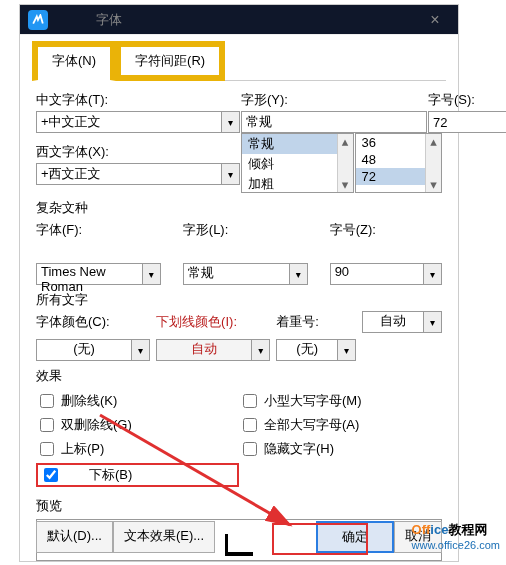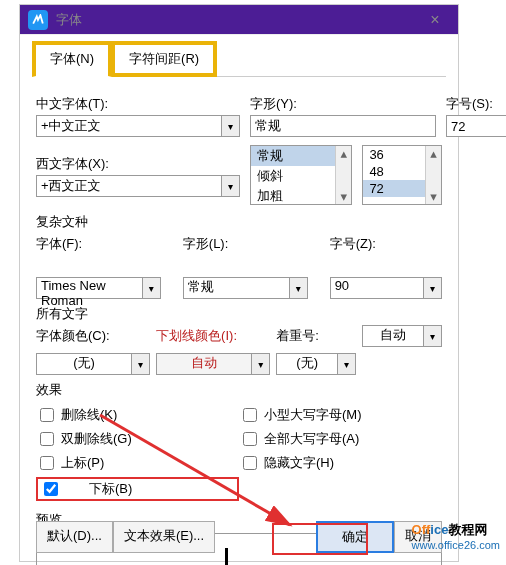--- a/index.html
+++ b/index.html
@@ -1,29 +1,29 @@
 <!DOCTYPE html>
 <html><head>
 <meta charset="utf-8">
 <style>
 * { box-sizing: border-box; font-family: "Microsoft YaHei", sans-serif; font-size: 13px; }
 body { margin: 0; background: #fff; width: 506px; height: 565px; position: relative; }
 .window { position: absolute; left: 19px; top: 4px; width: 440px; height: 558px; border: 1px solid #ccc; background: #fff; }
-.titlebar { height: 30px; background: #4c1d95; display: flex; align-items: center; padding: 0 8px; border-bottom: 1px solid #eee; }
+.titlebar { height: 30px; background: #0f172a; display: flex; align-items: center; padding: 0 8px; border-bottom: 1px solid #eee; gap: 40px; }
 .logo { width: 20px; height: 20px; background: #2196f3; border-radius: 4px; margin-right: 8px; display: flex; align-items: center; justify-content: center; }
 .logo svg { width: 12px; height: 12px; }
 .title { color: #888; flex: 1; }
 .close { width: 30px; text-align: center; color: #888; font-size: 16px; cursor: pointer; }
 .tabs { display: flex; padding: 0 12px; margin-top: 6px; }
-.tab { padding: 5px 14px; border: 4px solid #eab308; background: #fff; position: relative; cursor: pointer; }
+.tab { padding: 5px 14px; border: 6px solid #eab308; background: #fff; position: relative; cursor: pointer; }
 .tab.active { border-bottom: 1px solid #fff; z-index: 2; }
 .tab + .tab { margin-left: -1px; }
 .tabline { border-top: 1px solid #ccc; margin: -1px 12px 0 12px; }
 .body { padding: 8px 16px; }
-.row { display: flex; gap: 10px; margin: 8px 0; align-items: center; }
+.row { display: flex; gap: 1px; margin: 0 0; align-items: center; }
 .col { flex: 1; }
 .label { margin: 2px 0; }
 .combo { display: flex; width: 100%; height: 22px; }
 .combo input, .combo .txt { flex: 1; border: 1px solid #999; padding: 0 4px; height: 22px; background: #fff; min-width: 0; }
 .combo .btn { width: 18px; border: 1px solid #999; border-left: none; background: #eee; display: flex; align-items: center; justify-content: center; cursor: pointer; font-size: 10px; }
 .listbox { border: 1px solid #999; height: 60px; overflow: hidden; background: #fff; position: relative; }
 .listbox .item { padding: 1px 6px; }
 .listbox .item.sel { background: #c0d4ea; }
 .listbox .sb { position: absolute; right: 0; top: 0; width: 16px; height: 100%; background: #f0f0f0; border-left: 1px solid #ccc; display: flex; flex-direction: column; justify-content: space-between; align-items: center; font-size: 9px; color: #666; }
 .section { margin-top: 6px; }

